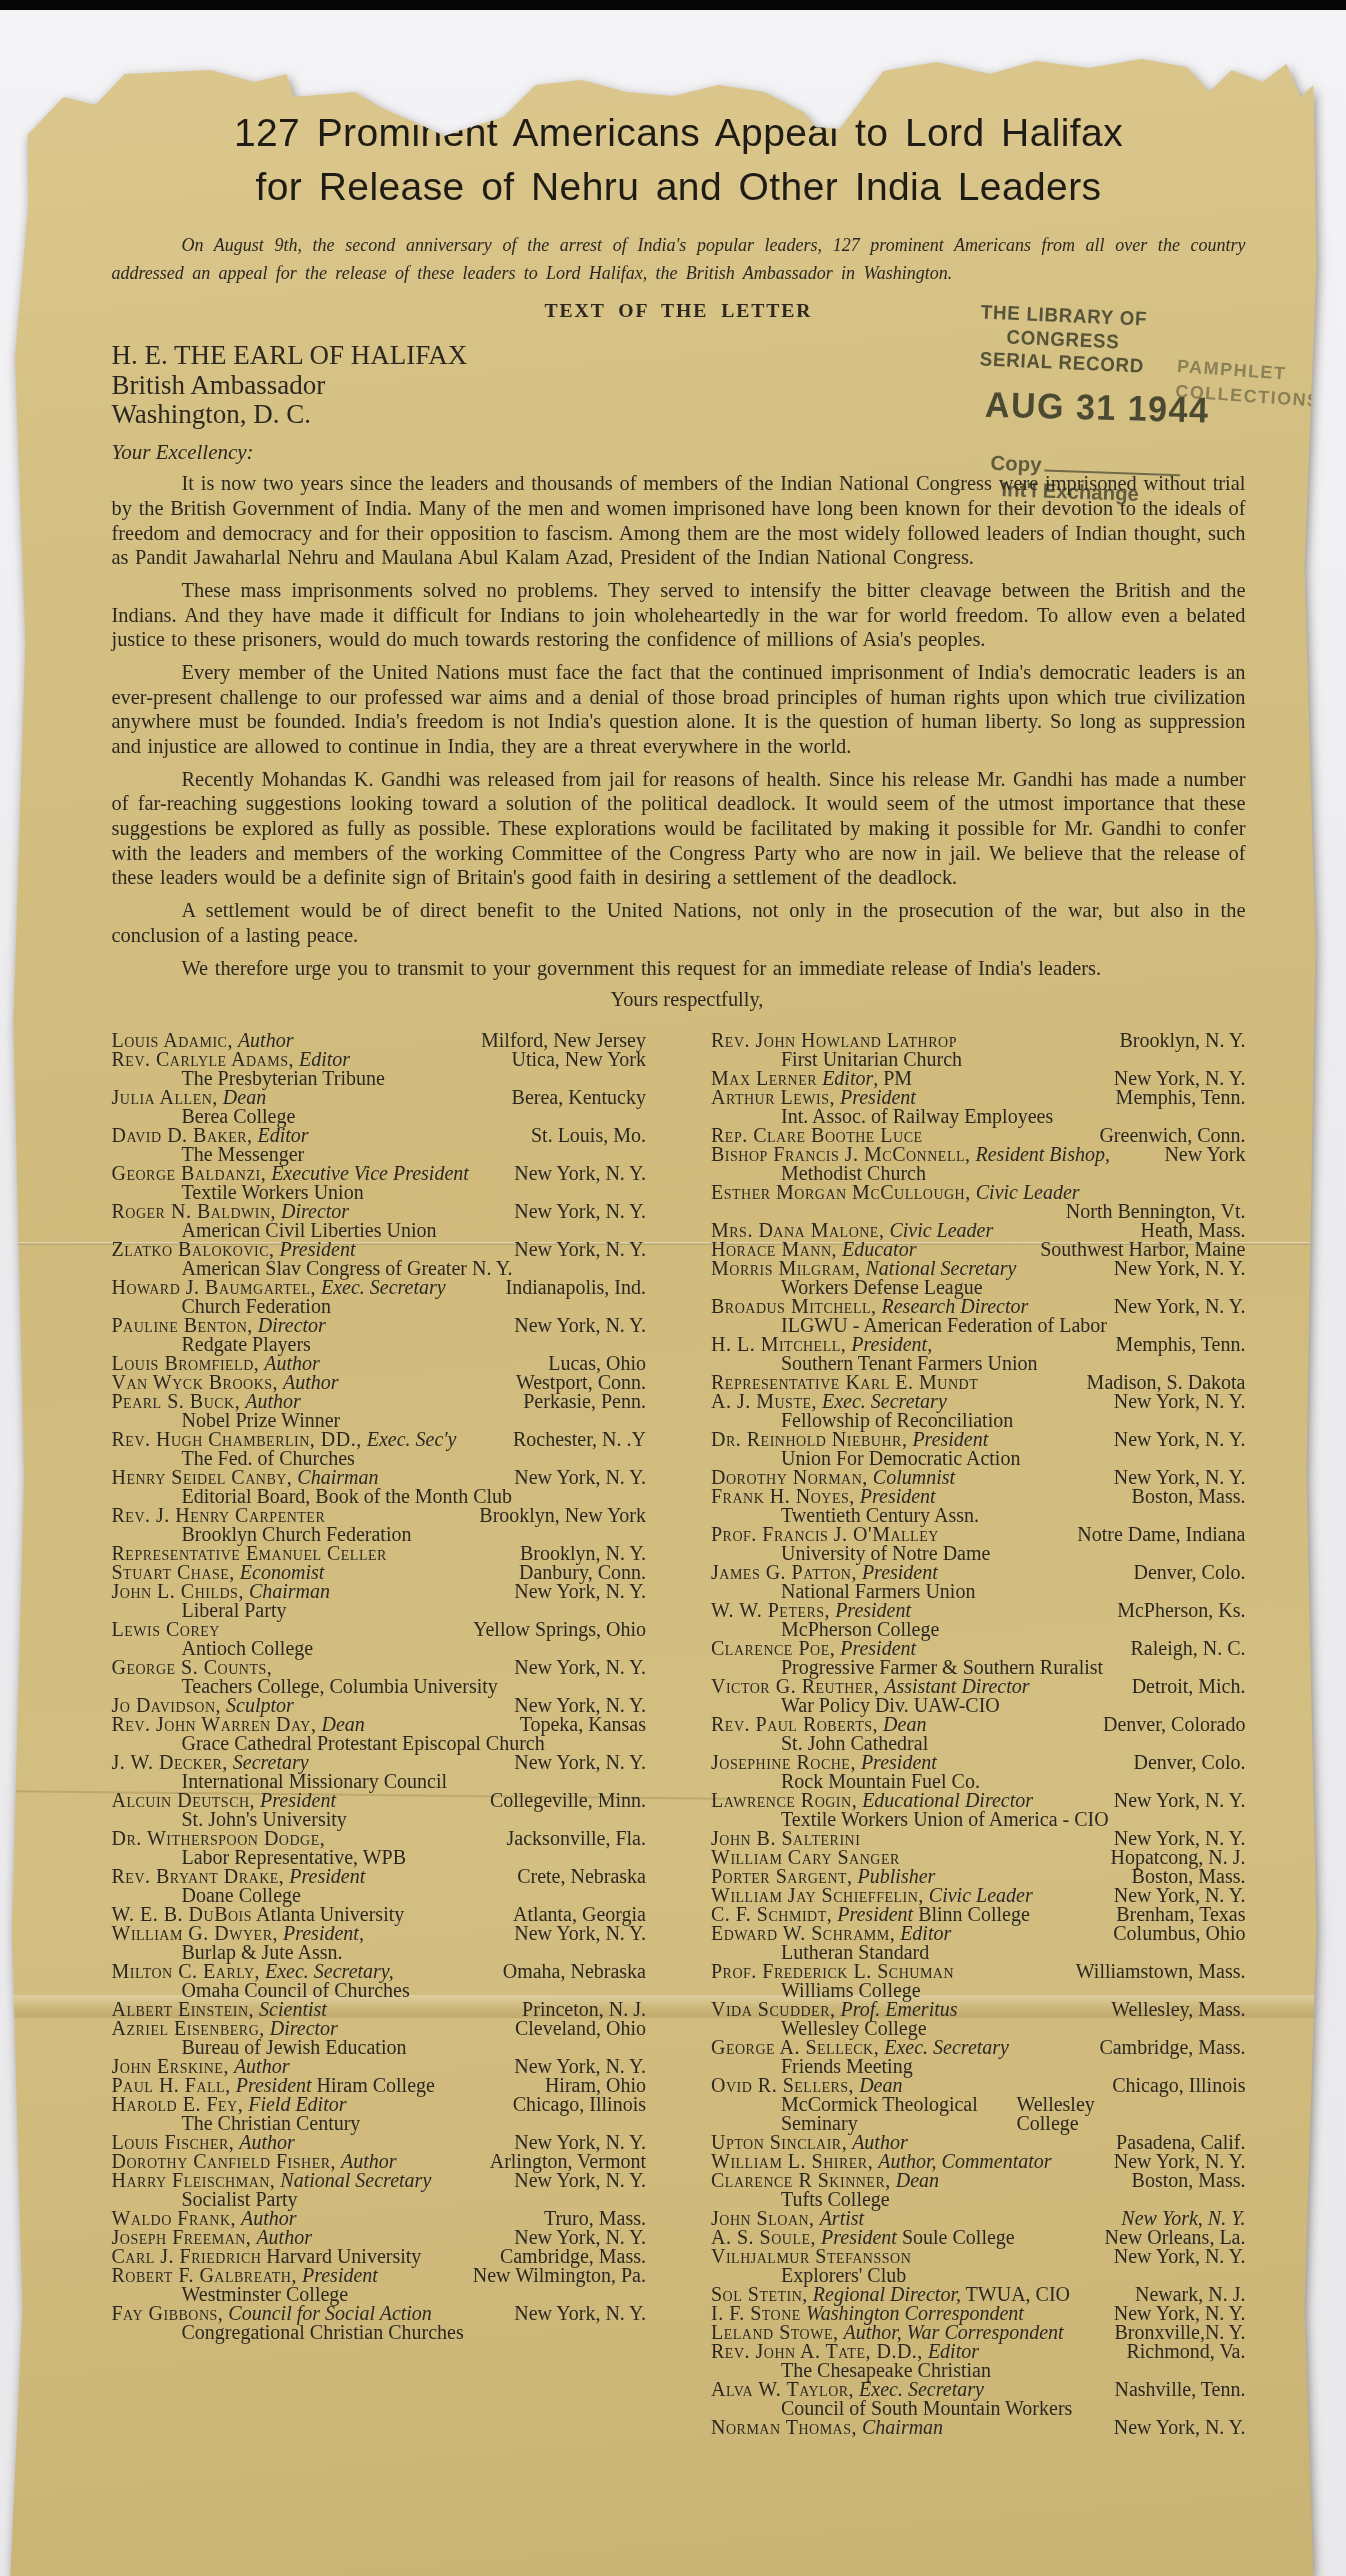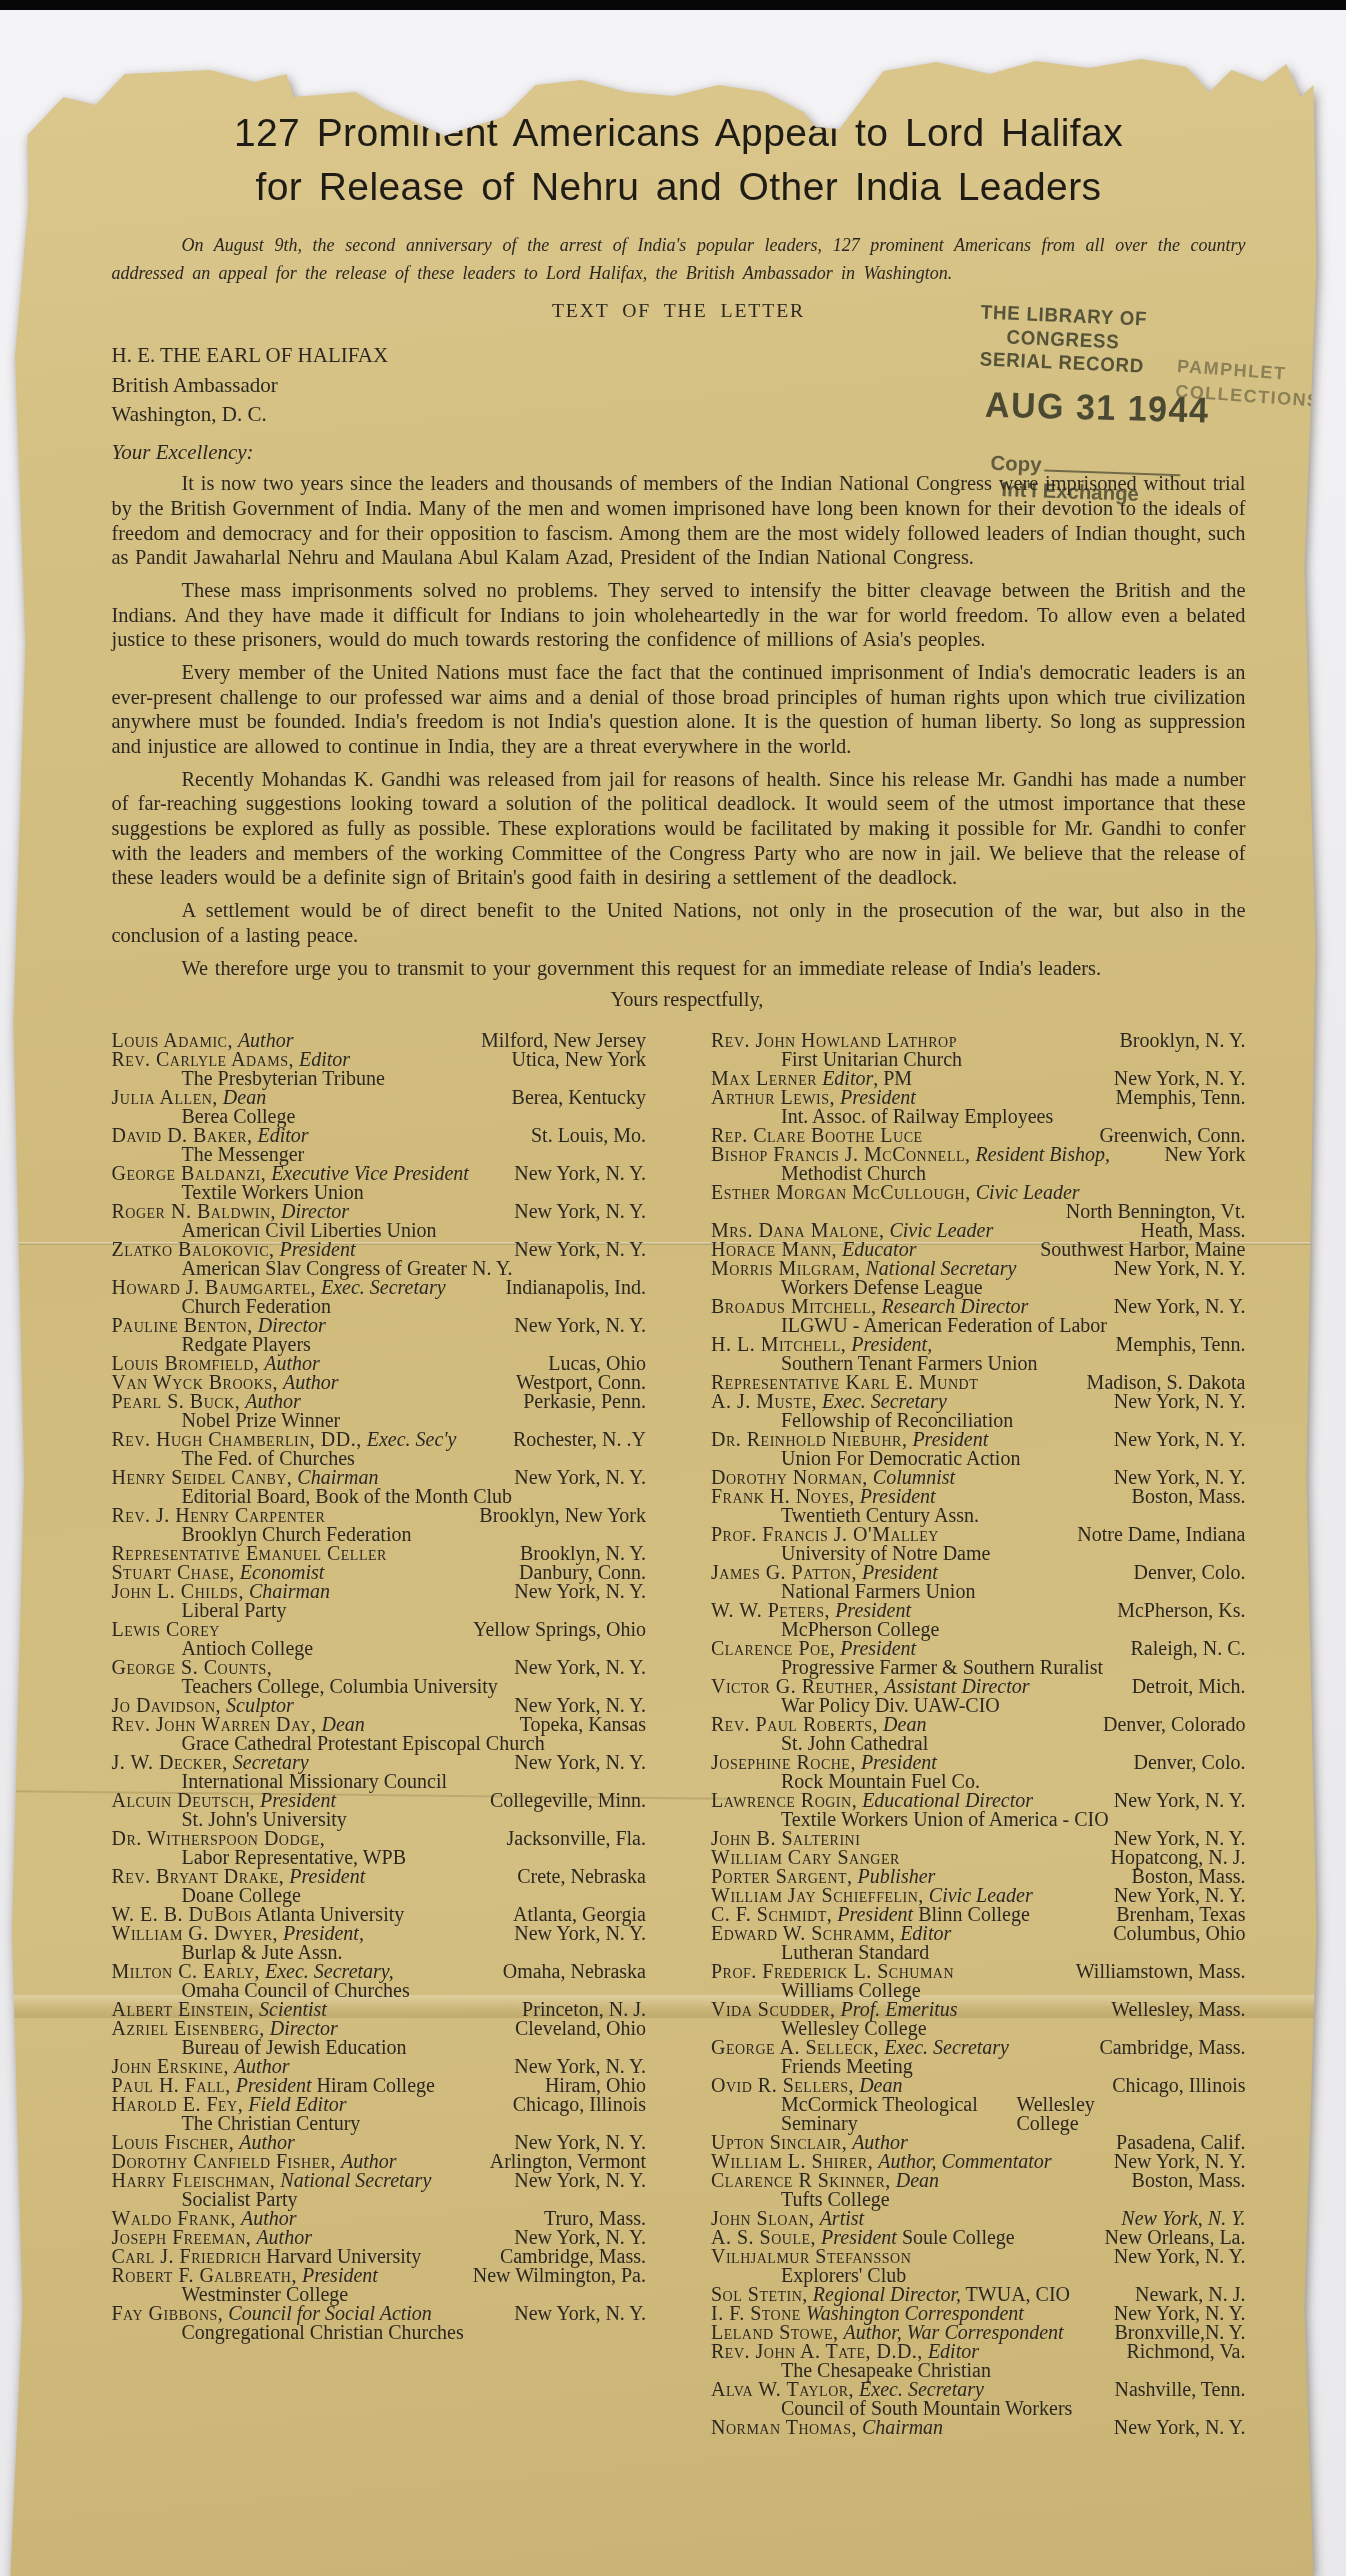--- a/index.html
+++ b/index.html
@@ -24,22 +24,22 @@
   .crease-1{position:absolute;left:0;top:1204px;width:100%;height:3px;
     background:linear-gradient(to bottom,rgba(255,250,230,.55),rgba(90,70,25,.28));}
   .crease-2{position:absolute;left:0;top:1957px;width:100%;height:23px;
     background:linear-gradient(to bottom,rgba(255,250,230,.3),rgba(150,125,60,.12) 60%,rgba(90,70,25,.15));}
   .crease-3{position:absolute;left:0;top:1756px;width:55%;height:1.5px;background:rgba(90,70,25,.18);transform:rotate(.6deg);}
   .content{position:relative;padding:68px 73px 0 107px;}
   .doc-title{font-family:"Liberation Sans",sans-serif;text-align:center;font-size:39px;line-height:54px;
     color:#1f1b15;letter-spacing:0.4px;word-spacing:5.3px;margin-bottom:16.6px;}
   .intro{font-style:italic;font-size:18px;line-height:28px;text-align:justify;text-indent:70px;
     word-spacing:3.8px;margin:0 0 12px 0;}
-  .section-heading{text-align:center;font-size:19.7px;letter-spacing:1.9px;word-spacing:6px;margin:12px 0 19.7px 0;}
-  .address div{font-size:21px;line-height:29.5px;}
+  .section-heading{text-align:center;font-size:19.7px;letter-spacing:1.9px;word-spacing:6px;margin:12px 0 19.7px 0;font-weight:bold;}
+  .address div{font-size:27px;line-height:29.5px;}
   .salutation{font-style:italic;font-size:21px;margin:10.6px 0 6px 0;}
   .body-par{font-size:20.4px;line-height:24.6px;text-align:justify;text-indent:70px;margin:0 0 8.3px 0;word-spacing:1.5px;}
   .closing{font-size:20.4px;margin:4.5px 0 7.6px 44%;}
   .sig-columns{display:flex;gap:65px;margin-top:19.7px;font-size:20px;line-height:19px;}
   .sig-col{flex:1;min-width:0;}
   .sig-line{display:flex;justify-content:space-between;white-space:nowrap;}
   .sig-name{font-variant:small-caps;letter-spacing:0.5px;}
   .sig-title{font-style:italic;}
   .sig-loc{padding-left:7.6px;}
   .sig-loc.italic{font-style:italic;}

